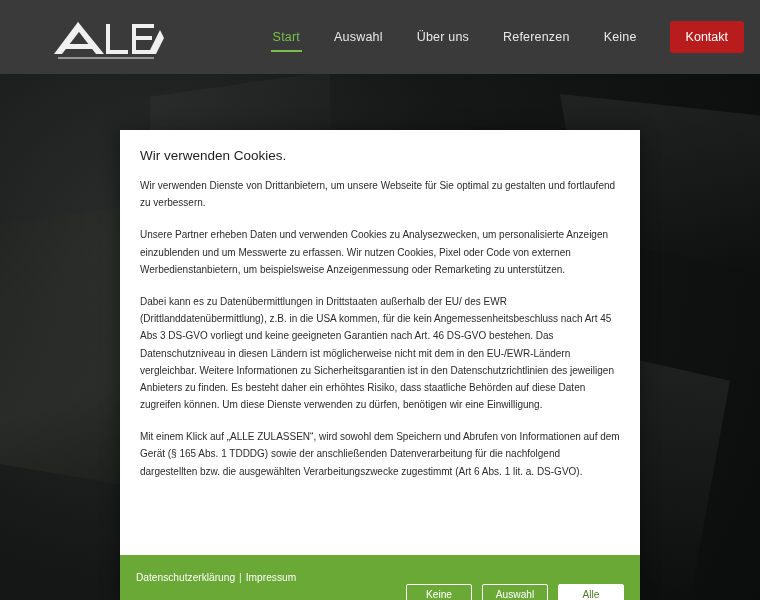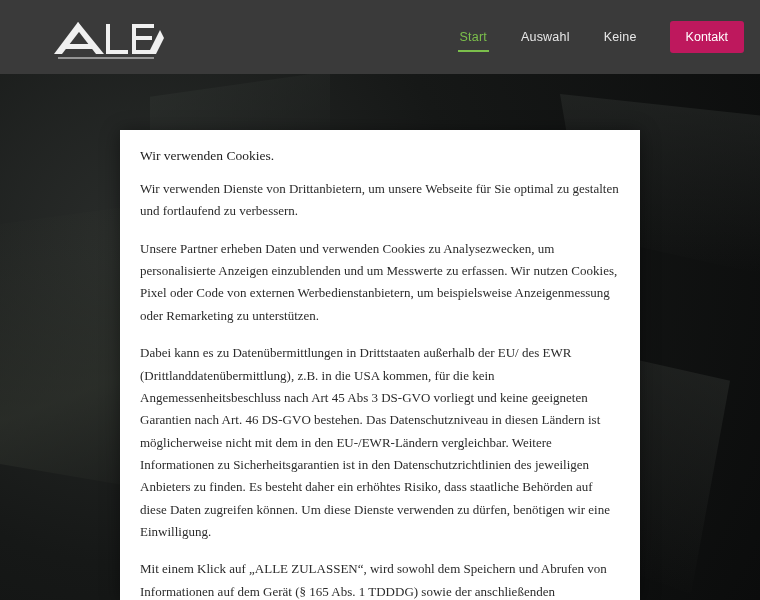--- a/index.html
+++ b/index.html
@@ -65,21 +65,21 @@
   .nav-item.active::after {
     content: "";
     position: absolute;
     left: 11px; right: 11px;
     bottom: 22px;
     height: 2px;
     background: #7bbf4b;
   }
   .nav-cta {
     margin-left: 12px;
-    background: #be185d;
+    background: #b91c1c;
     color: #ffffff;
     font-size: 12.5px;
     padding: 9px 16px;
     border-radius: 3px;
     cursor: pointer;
     white-space: nowrap;
   }
 
   
   .hero {
@@ -125,21 +125,20 @@
     opacity: 0.22;
     filter: blur(1px);
   }
 
   
   .cookie-overlay {
     position: absolute;
     top: 0; left: 0;
     width: 692px; height: 600px;
     z-index: 20;
-    font-family: Liberation Serif, serif;
   }
   .cookie-dialog {
     position: absolute;
     left: 120px;
     top: 130px;
     width: 520px;
     height: 470px;
     background: #ffffff;
     box-shadow: 0 2px 18px rgba(0,0,0,0.45);
     display: flex;
@@ -151,21 +150,21 @@
     overflow: hidden;
     flex: 1 1 auto;
   }
   .cookie-title {
     font-size: 13.5px;
     color: #1d1d1d;
     font-weight: normal;
     margin: 2px 0 14px 0;
   }
   .cookie-p {
-    font-size: 13px;
+    font-size: 10px;
     line-height: 1.72;
     color: #2b2b2b;
     margin: 0 0 15px 0;
     text-align: left;
   }
 
   
   .cookie-footer {
     flex: 0 0 auto;
     background: #6aa936;
@@ -234,35 +233,45 @@
         <path d="M58 10 L62 10 L62 36 L80 36 L80 40 L58 40 Z" fill="#f0f0f0"></path>
         <path d="M84 10 L106 10 L106 14 L88 14 L88 22 L104 22 L104 26 L88 26 L88 36 L107 36 L107 40 L84 40 Z" fill="#f0f0f0"></path>
         <path d="M100 40 L112 16 L116 24 L108 40 Z" fill="#f0f0f0"></path>
         <path d="M10 44 L106 44" stroke="#f0f0f0" stroke-width="1" fill="none"></path>
       </svg>
     </div>
 
     <div class="nav">
       <div class="nav-item active">Start</div>
       <div class="nav-item">Auswahl</div>
+      <div class="nav-item">Über uns</div>
+      <div class="nav-item">Referenzen</div>
       <div class="nav-item">Keine</div>
       <div class="nav-cta">Kontakt</div>
     </div>
   </div>
 
   <div class="cookie-overlay">
     <div class="cookie-dialog">
 
       <div class="cookie-body">
         <div class="cookie-title">Wir verwenden Cookies.</div>
 
         <p class="cookie-p">Wir verwenden Dienste von Drittanbietern, um unsere Webseite für Sie optimal zu gestalten und fortlaufend zu verbessern.</p>
         <p class="cookie-p">Unsere Partner erheben Daten und verwenden Cookies zu Analysezwecken, um personalisierte Anzeigen einzublenden und um Messwerte zu erfassen. Wir nutzen Cookies, Pixel oder Code von externen Werbedienstanbietern, um beispielsweise Anzeigenmessung oder Remarketing zu unterstützen.</p>
         <p class="cookie-p">Dabei kann es zu Datenübermittlungen in Drittstaaten außerhalb der EU/ des EWR (Drittlanddatenübermittlung), z.B. in die USA kommen, für die kein Angemessenheitsbeschluss nach Art 45 Abs 3 DS-GVO vorliegt und keine geeigneten Garantien nach Art. 46 DS-GVO bestehen. Das Datenschutzniveau in diesen Ländern ist möglicherweise nicht mit dem in den EU-/EWR-Ländern vergleichbar. Weitere Informationen zu Sicherheitsgarantien ist in den Datenschutzrichtlinien des jeweiligen Anbieters zu finden.  Es besteht daher ein erhöhtes Risiko, dass staatliche Behörden auf diese Daten zugreifen können. Um diese Dienste verwenden zu dürfen, benötigen wir eine Einwilligung.</p>
         <p class="cookie-p">Mit einem Klick auf „ALLE ZULASSEN“, wird sowohl dem Speichern und Abrufen von Informationen auf dem Gerät (§ 165 Abs. 1 TDDDG) sowie der anschließenden Datenverarbeitung für die nachfolgend dargestellten bzw. die ausgewählten Verarbeitungszwecke zugestimmt (Art 6 Abs. 1 lit. a. DS-GVO).</p>
 
       </div>
 
+      <div class="cookie-footer">
+        <div class="footer-links"><span>Datenschutzerklärung</span><span class="footer-sep">|</span><span>Impressum</span></div>
+        <div class="footer-buttons">
+          <div class="fbtn">Keine</div>
+          <div class="fbtn">Auswahl</div>
+          <div class="fbtn filled">Alle</div>
+        </div>
+      </div>
 
     </div>
   </div>
 
 </div>
 
 </body></html>

